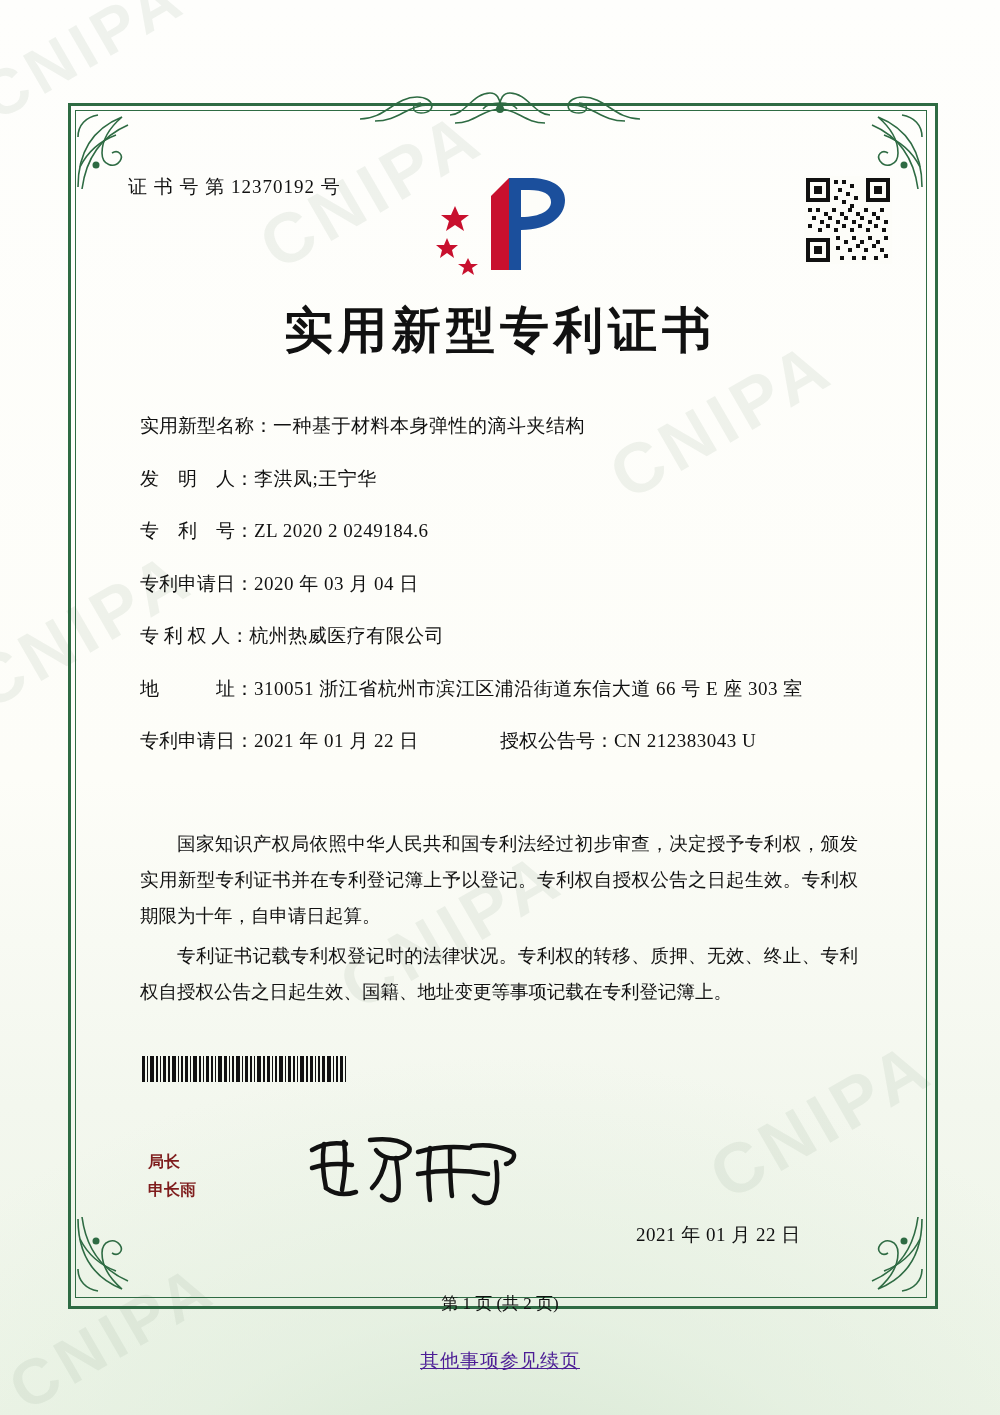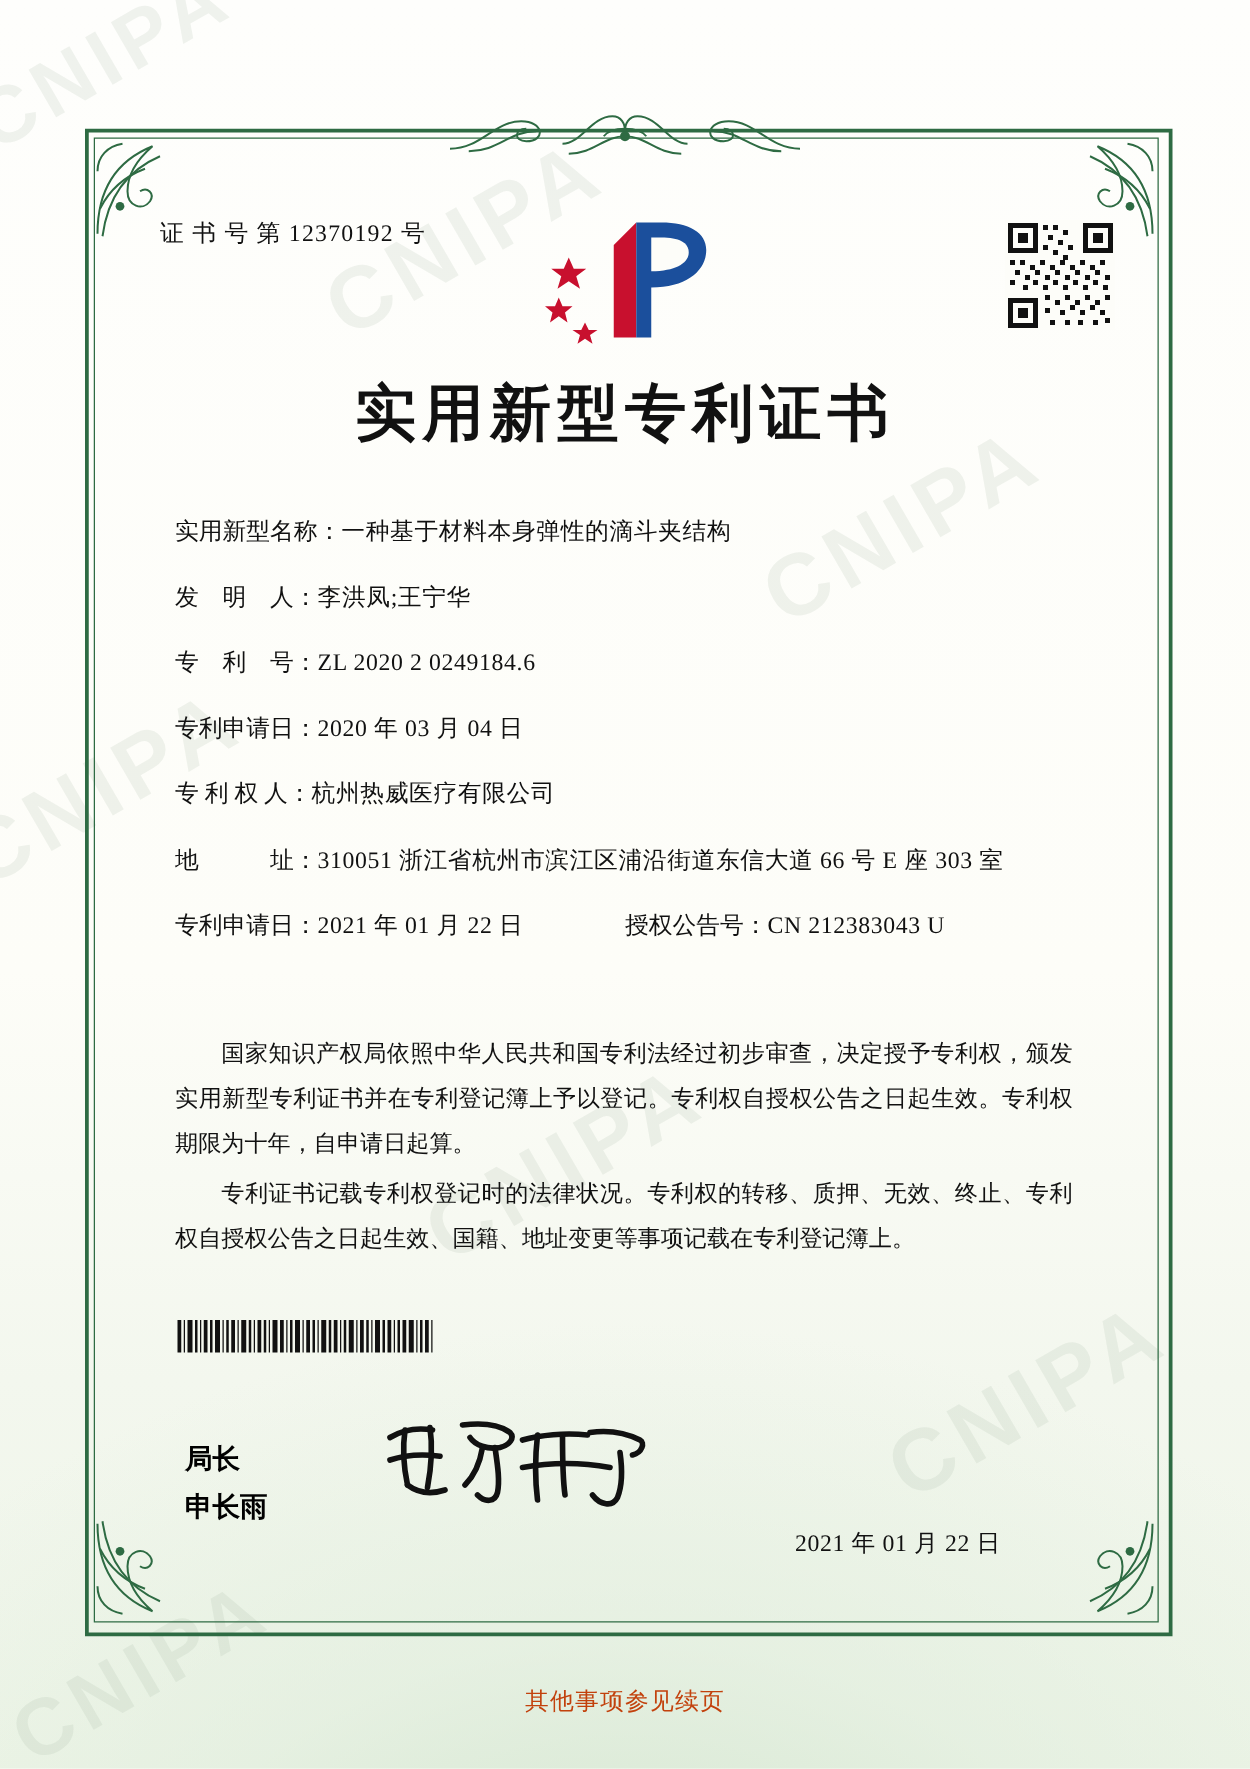--- a/index.html
+++ b/index.html
@@ -161,23 +161,23 @@
     display: block;
     background: #111;
     height: 100%;
     margin-right: 2px;
   }
 
   
   .sig-label {
     position: absolute;
     left: 148px; top: 1148px;
-    font-size: 22px;
+    font-size: 16px;
     font-weight: 700;
-    color: #000000;
+    color: #7f1d1d;
     line-height: 1.75;
   }
   .signature {
     position: absolute;
     left: 300px; top: 1122px;
     width: 230px; height: 92px;
     color: #111;
   }
   .signature svg { width:100%; height:100%; display:block; }
 
@@ -195,22 +195,23 @@
     text-align: center;
     font-size: 17px;
     color: #111;
   }
 
   .footer-note {
     position: absolute;
     left: 0; right: 0; top: 1348px;
     text-align: center;
     font-size: 19px;
-    color: #c2410c;
+    color: #4c1d95;
     letter-spacing: 1px;
+    text-decoration: underline;
   }
 </style>
 </head>
 <body>
 
 <div class="page">
   <div class="page-wash"></div>
 
   <div class="wm" style="left:-30px; top:10px; font-size:64px;">CNIPA</div>
   <div class="wm" style="left:250px; top:150px; font-size:70px;">CNIPA</div>
@@ -479,15 +480,16 @@
       <path d="M130 26 C128 44 128 62 130 78"></path>
       <path d="M150 26 C150 44 150 60 152 74"></path>
       <path d="M172 24 C186 22 200 24 212 30 C216 32 214 40 206 42"></path>
       <path d="M196 40 C198 54 198 66 194 76 C190 84 180 82 174 74"></path>
       <path d="M118 52 C140 48 166 48 188 52"></path>
     </svg>
   </div>
 
   <div class="issue-date">2021 年 01 月 22 日</div>
 
+  <div class="page-num">第 1 页 (共 2 页)</div>
 
   <div class="footer-note">其他事项参见续页</div>
 </div>
 
 </body></html>

